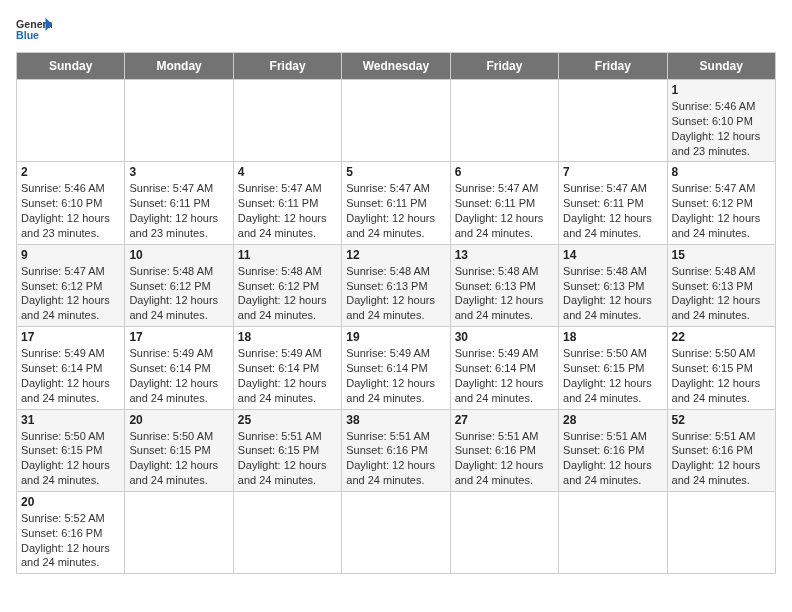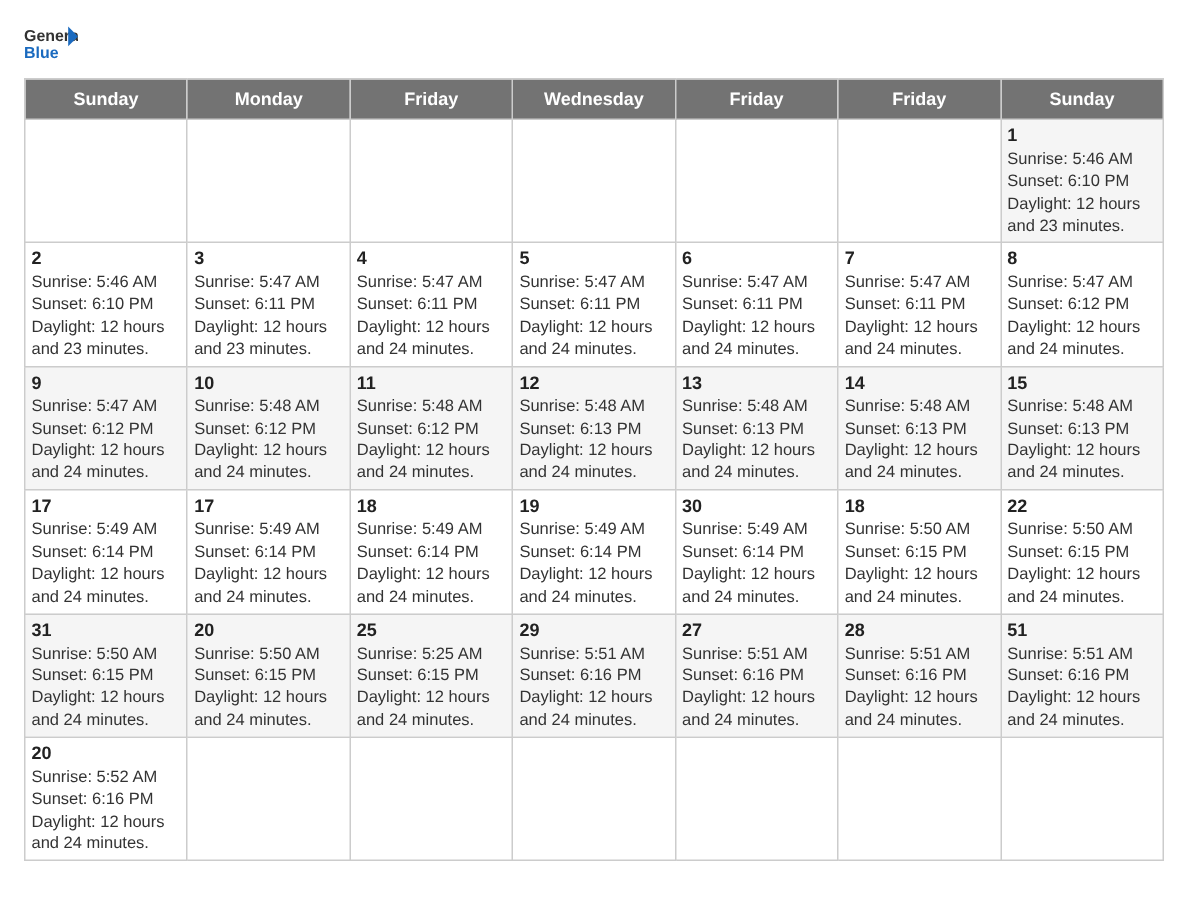--- a/index.html
+++ b/index.html
@@ -293,48 +293,48 @@
         </td>
         <td>
           <span class="day-num">20</span>
           <div class="day-info">Sunrise: 5:50 AM
 Sunset: 6:15 PM
 Daylight: 12 hours
 and 24 minutes.</div>
         </td>
         <td>
           <span class="day-num">25</span>
-          <div class="day-info">Sunrise: 5:25 AM
-Sunset: 6:15 PM
-Daylight: 12 hours
-and 24 minutes.</div>
-        </td>
-        <td>
-          <span class="day-num">29</span>
+          <div class="day-info">Sunrise: 5:51 AM
+Sunset: 6:15 PM
+Daylight: 12 hours
+and 24 minutes.</div>
+        </td>
+        <td>
+          <span class="day-num">38</span>
           <div class="day-info">Sunrise: 5:51 AM
 Sunset: 6:16 PM
 Daylight: 12 hours
 and 24 minutes.</div>
         </td>
         <td>
           <span class="day-num">27</span>
           <div class="day-info">Sunrise: 5:51 AM
 Sunset: 6:16 PM
 Daylight: 12 hours
 and 24 minutes.</div>
         </td>
         <td>
           <span class="day-num">28</span>
           <div class="day-info">Sunrise: 5:51 AM
 Sunset: 6:16 PM
 Daylight: 12 hours
 and 24 minutes.</div>
         </td>
         <td>
-          <span class="day-num">51</span>
+          <span class="day-num">52</span>
           <div class="day-info">Sunrise: 5:51 AM
 Sunset: 6:16 PM
 Daylight: 12 hours
 and 24 minutes.</div>
         </td>
       </tr>
       <tr>
         <td>
           <span class="day-num">20</span>
           <div class="day-info">Sunrise: 5:52 AM

